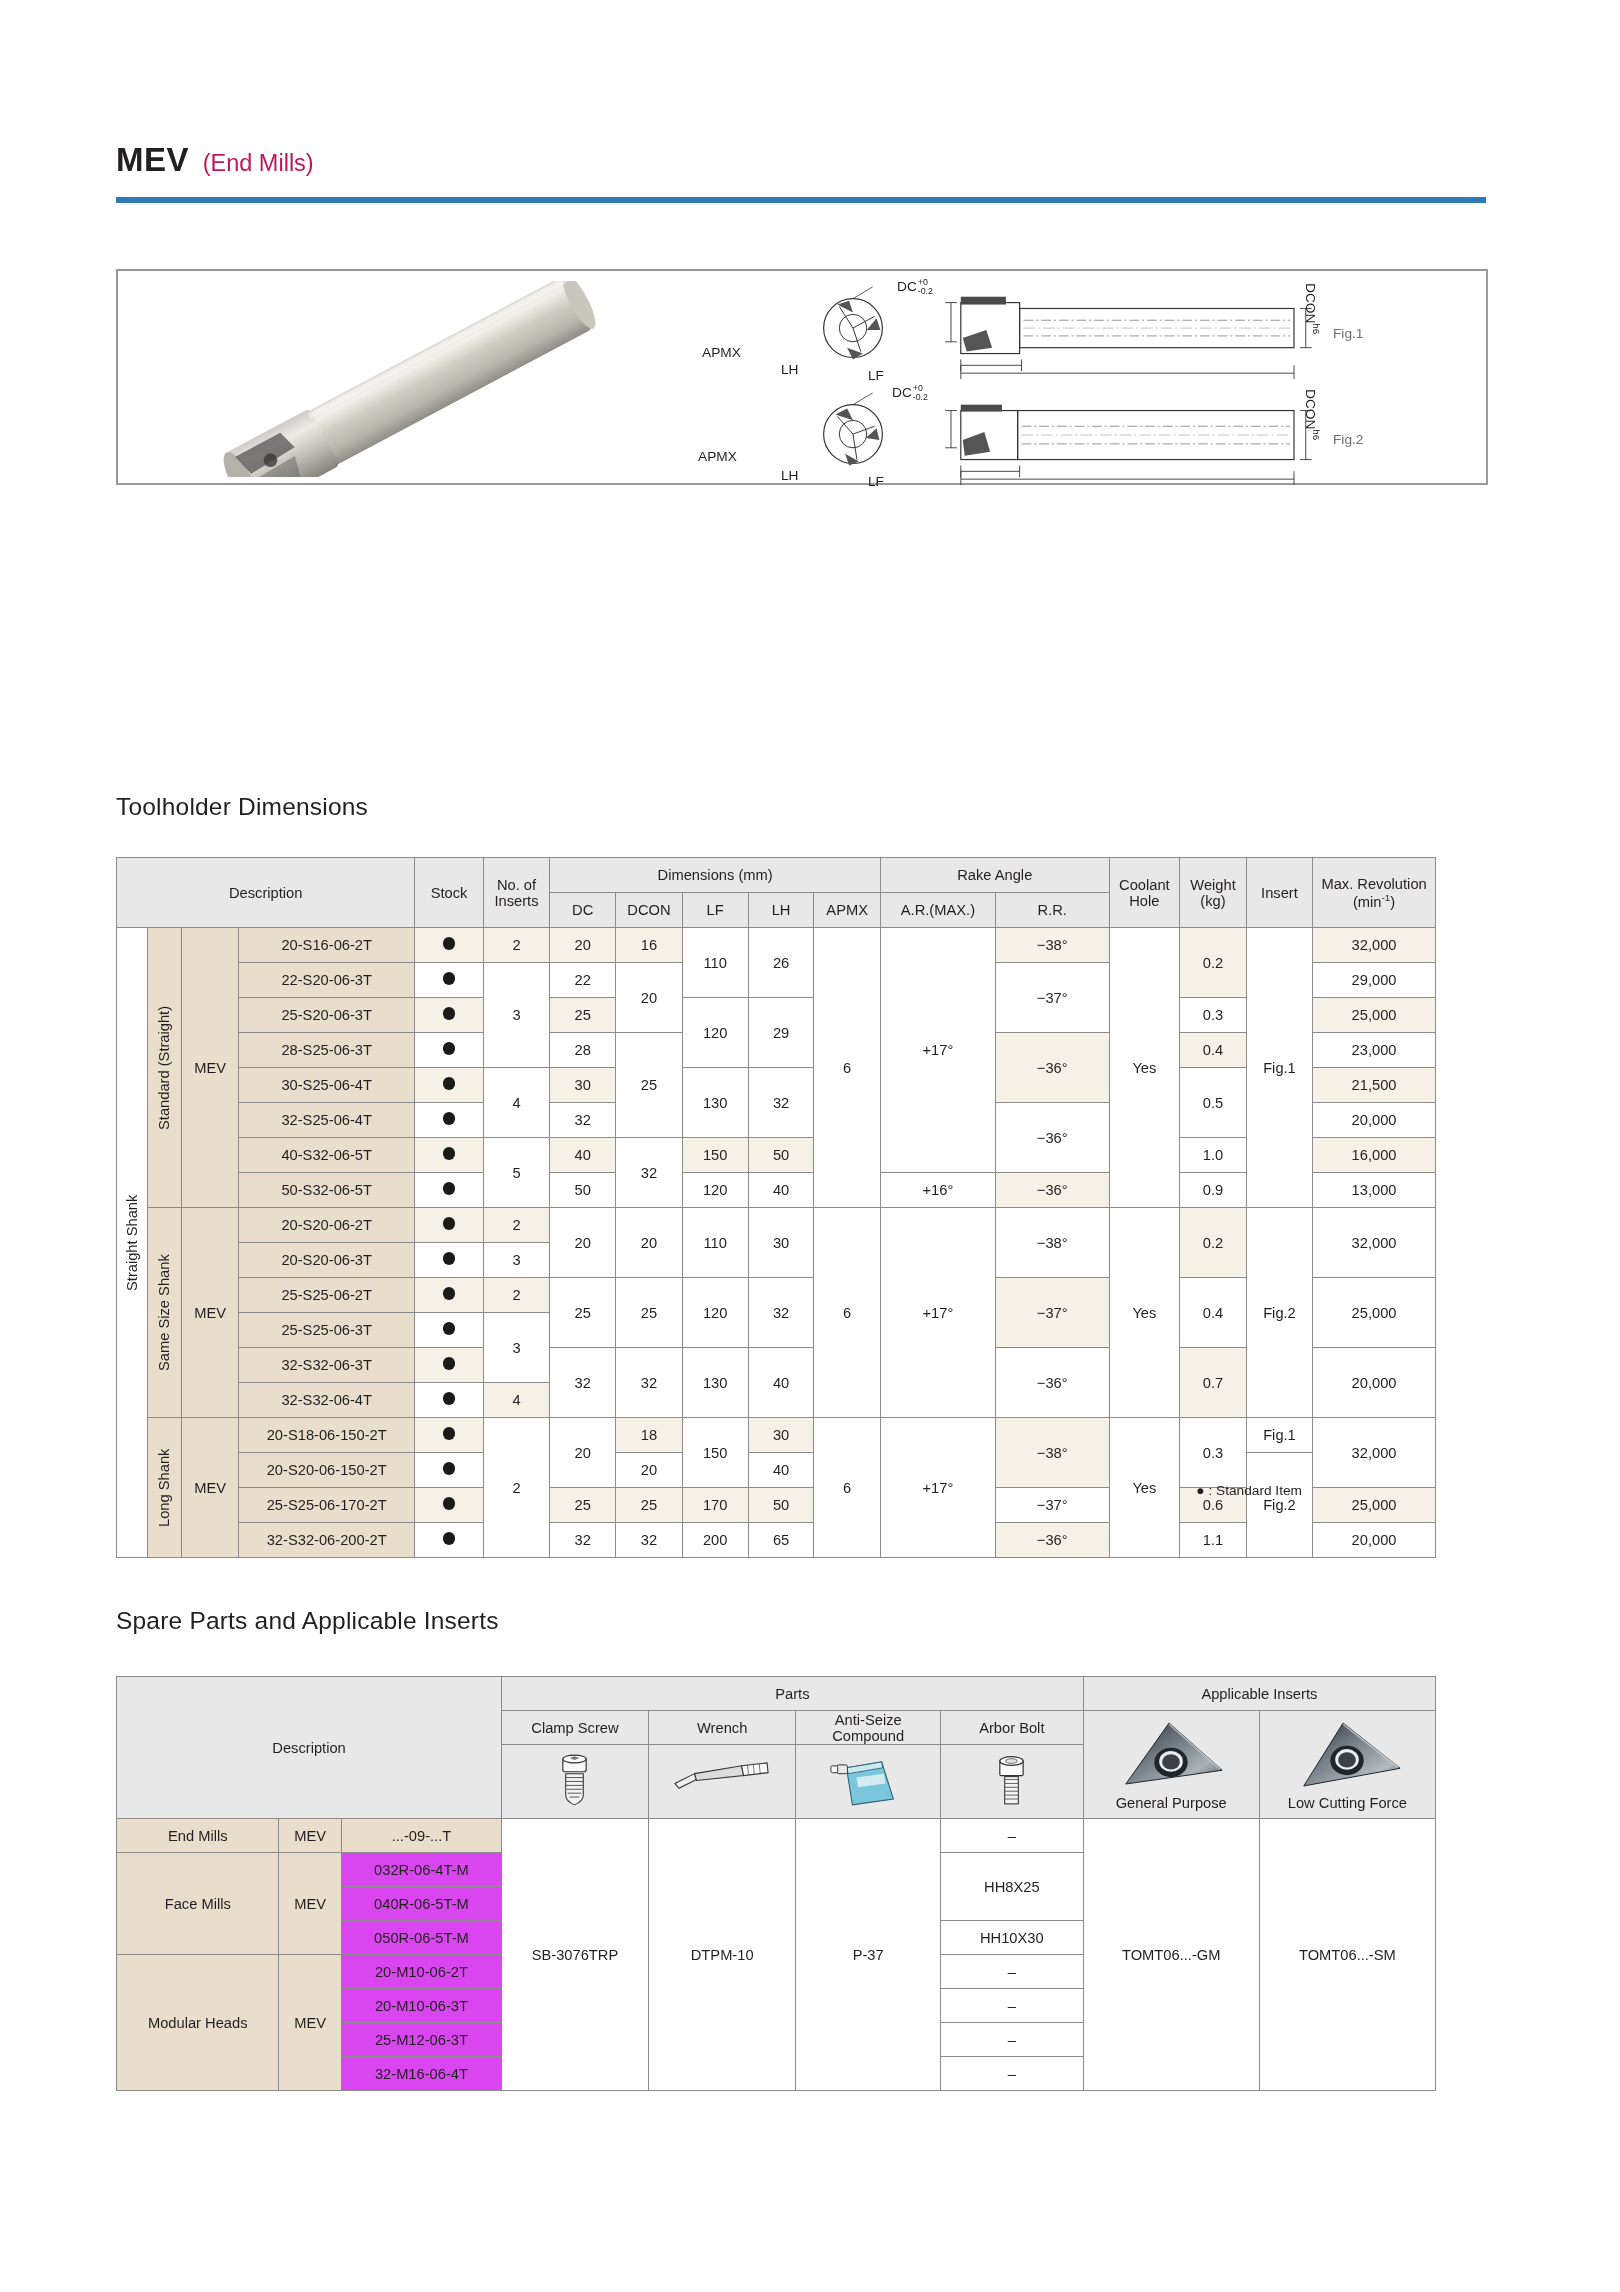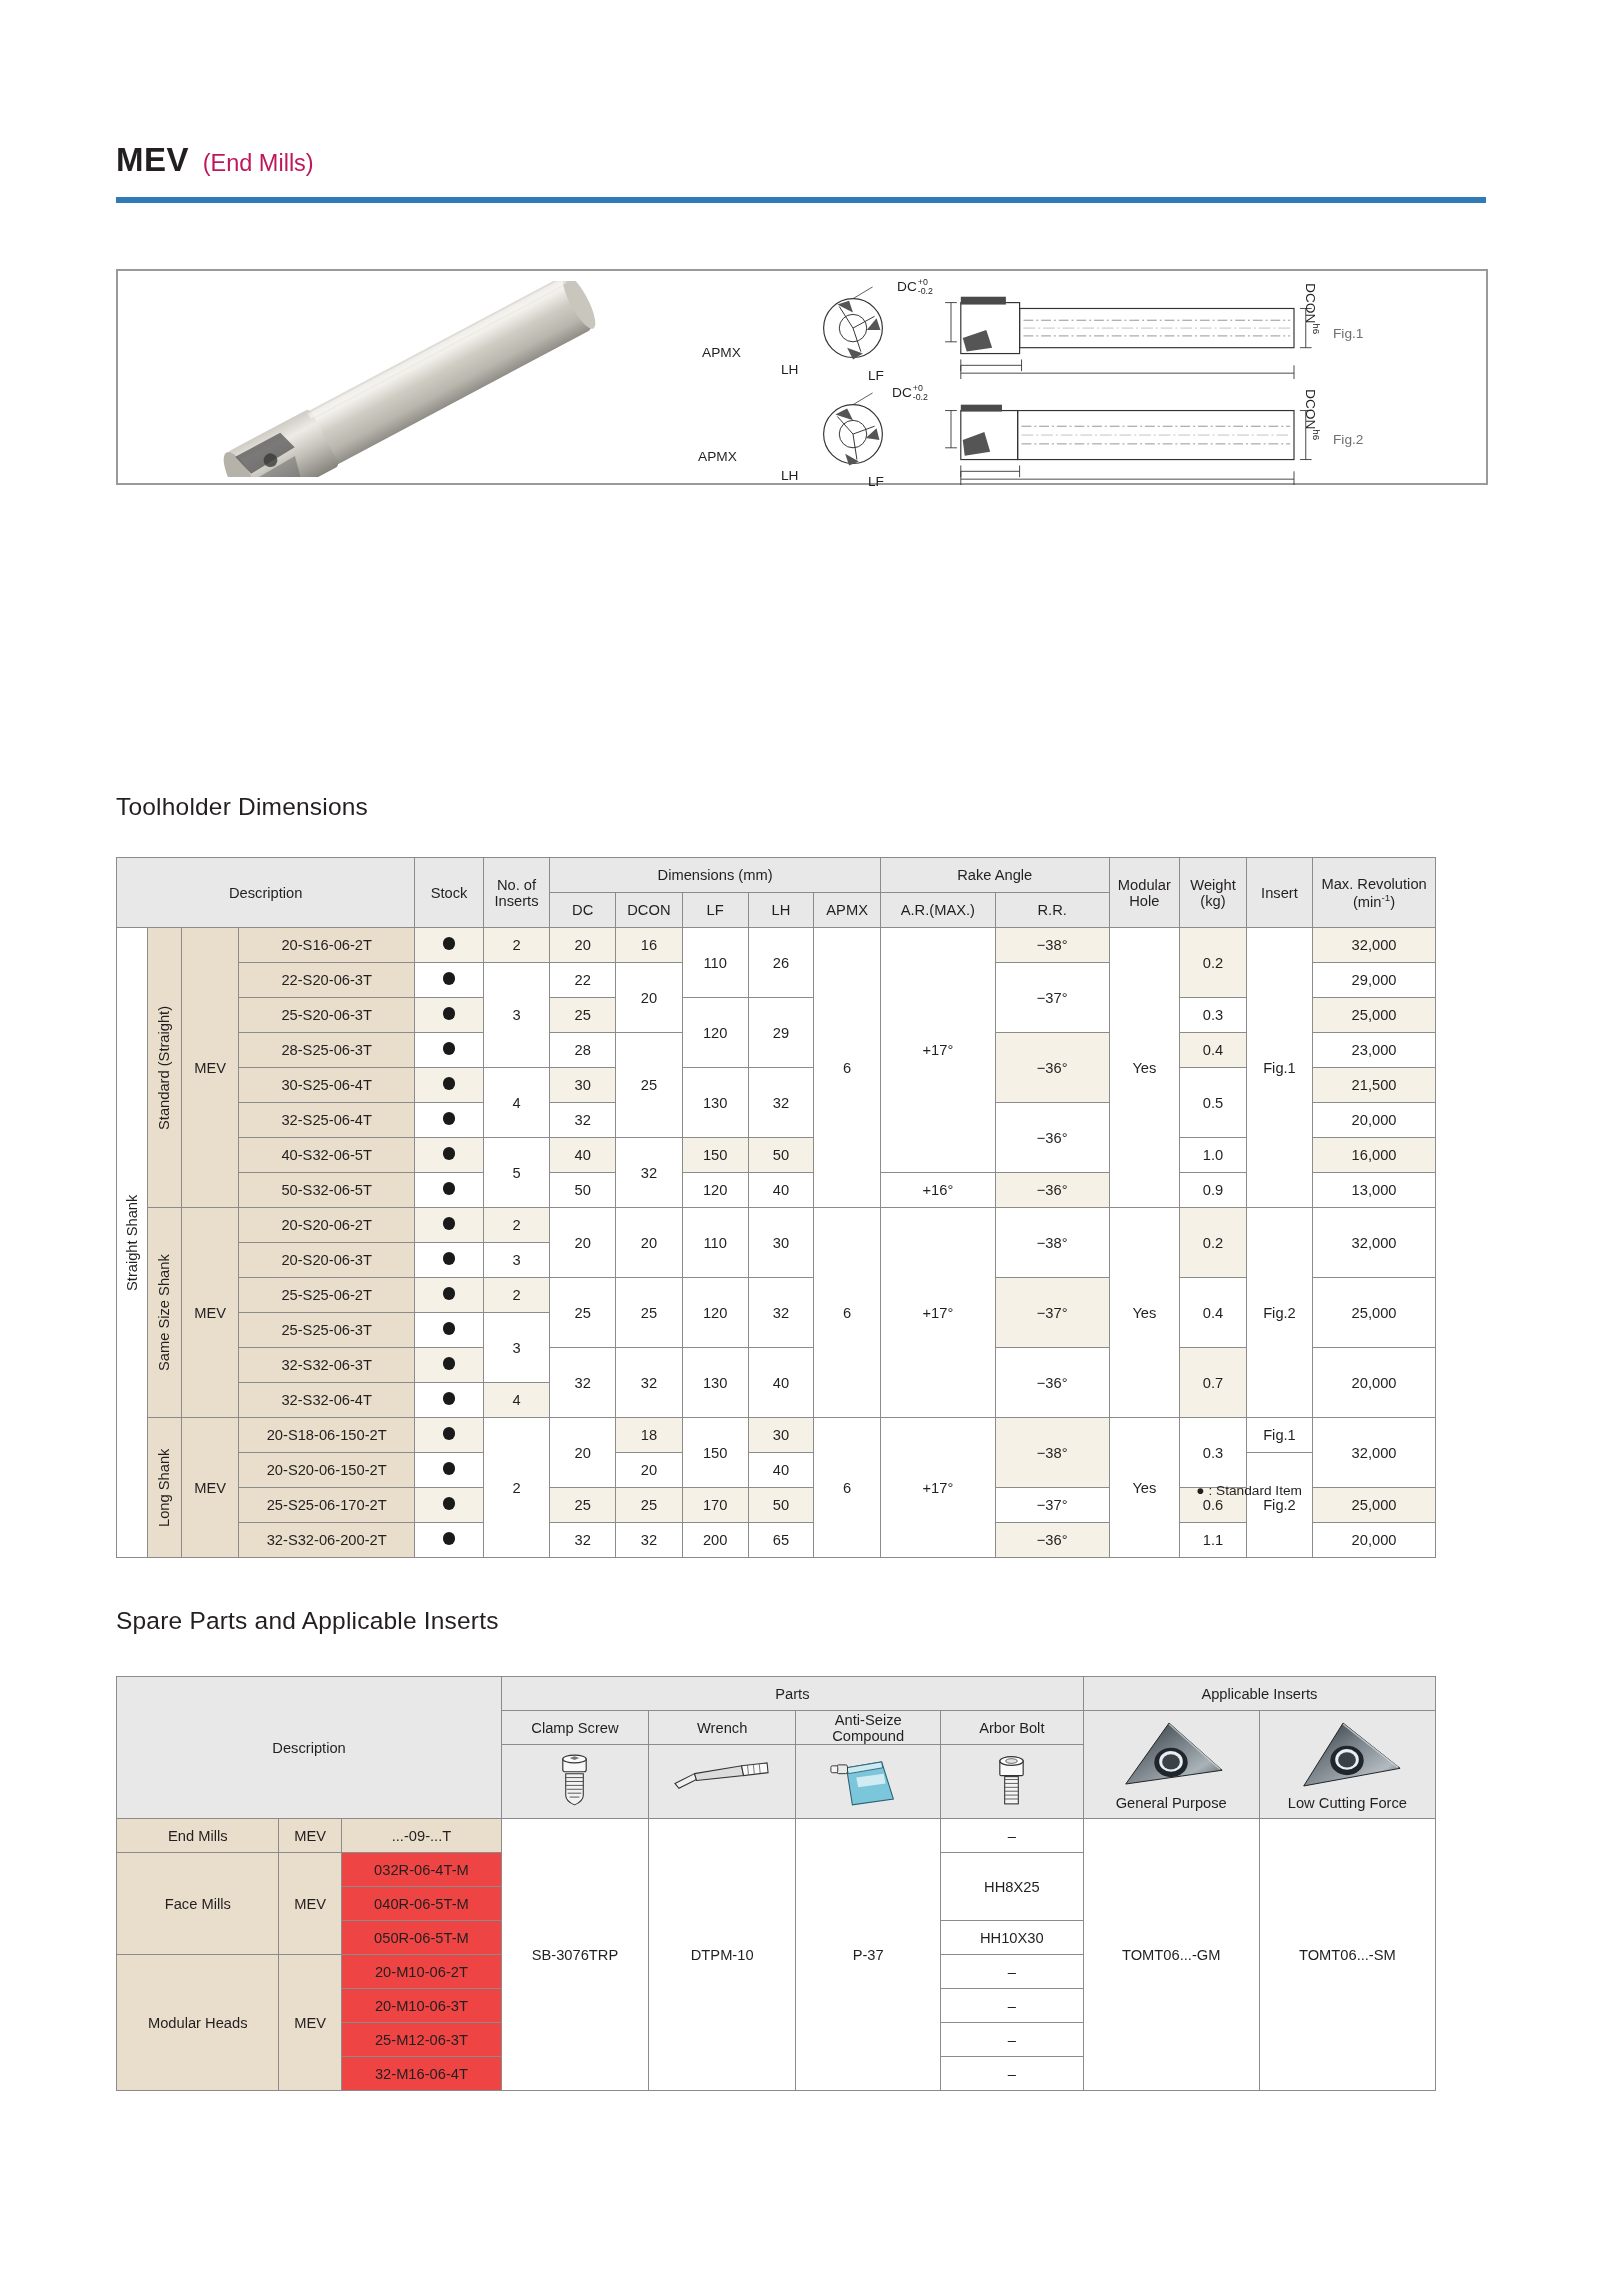--- a/index.html
+++ b/index.html
@@ -90,21 +90,21 @@
   table.grid td, table.grid th {
     border: 1px solid #8b8b8b;
     text-align: center;
     vertical-align: middle;
     font-weight: normal;
     padding: 0 3.9px;
     white-space: nowrap;
   }
   .hdr { background: #e8e8e8; }
   .beige-dark { background: #e8decb; }
-  .beige-lite { background: #ef4444; }
+  .beige-lite { background: #d946ef; }
   .shade { background: #f6f1e6; }
   .vtext {
     writing-mode: vertical-rl;
     transform: rotate(180deg);
     white-space: nowrap;
   }
   .lcell { text-align: left; padding-left: 9.8px; }
 
   
   .dot {
@@ -323,21 +323,21 @@
       <tr>
         <td class="hdr" colspan="4" rowspan="2">Description</td>
         <td class="hdr" rowspan="2">Stock</td>
         <td class="hdr" rowspan="2">
           <span>No. of</span><br>
           <span>Inserts</span>
         </td>
         <td class="hdr" colspan="5">Dimensions (mm)</td>
         <td class="hdr" colspan="2">Rake Angle</td>
         <td class="hdr" rowspan="2">
-          <span>Modular</span><br>
+          <span>Coolant</span><br>
           <span>Hole</span>
         </td>
         <td class="hdr" rowspan="2">
           <span>Weight</span><br>
           <span>(kg)</span>
         </td>
         <td class="hdr" rowspan="2">Insert</td>
         <td class="hdr" rowspan="2">
           <span>Max. Revolution</span><br>
           <span>(min</span><span class="sup">-1</span><span>)</span>

